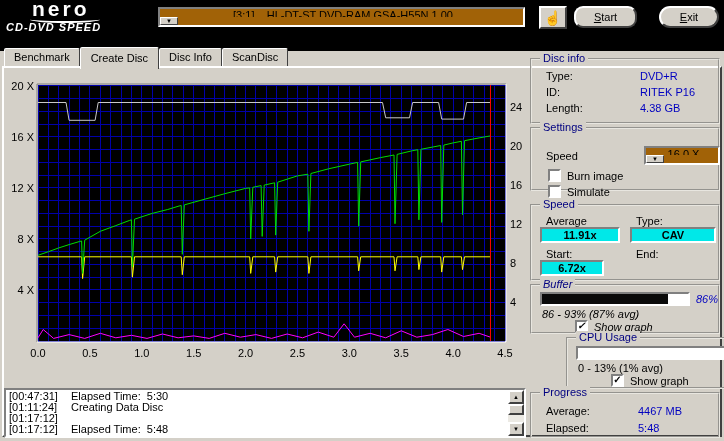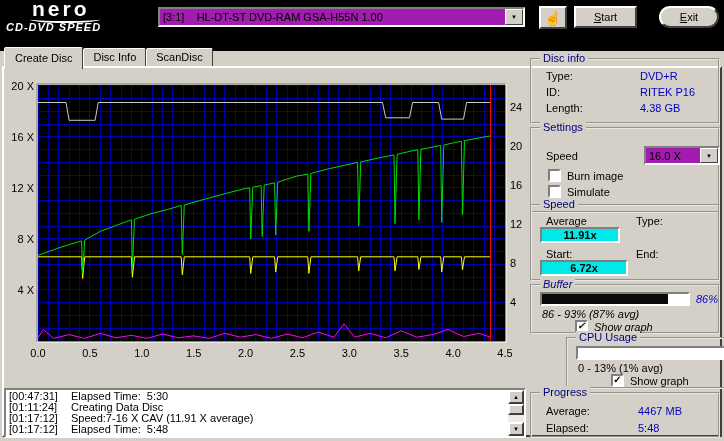--- a/index.html
+++ b/index.html
@@ -4,30 +4,30 @@
 <style>
   html,body{margin:0;padding:0;}
   .win{position:relative;width:724px;height:441px;background:#d4d0c8;overflow:hidden;
        font-family:"Liberation Sans",sans-serif;font-size:11px;color:#000;}
   
   .topbar{position:absolute;left:0;top:0;width:724px;height:51px;background:#000;}
   .logo{position:absolute;left:6px;top:1px;width:150px;height:32px;color:#fff;}
   .logo-nero{position:absolute;left:26px;top:-4px;font-size:21px;font-weight:bold;letter-spacing:3px;}
   .logo-swoosh{position:absolute;left:24px;top:15px;width:70px;height:5px;border-bottom:2px solid #fff;border-radius:0 0 100% 100%;}
   .logo-speed{position:absolute;left:0;top:20px;font-size:11px;font-weight:bold;font-style:italic;letter-spacing:1px;white-space:nowrap;}
-  .combo{background:#a21caf;border:2px solid;border-color:#808080 #fff #fff #808080;display:flex;align-items:center;box-sizing:border-box;}
+  .combo{background:#a16207;border:2px solid;border-color:#808080 #fff #fff #808080;display:flex;align-items:center;box-sizing:border-box;flex-direction:column;}
   .drive-combo{position:absolute;left:158px;top:7px;width:367px;height:20px;}
   .combo-text{flex:1;padding-left:3px;white-space:pre;overflow:hidden;}
   .combo-btn{width:16px;align-self:stretch;background:#d4d0c8;border:1px solid;border-color:#fff #404040 #404040 #fff;
              font-size:6px;display:flex;align-items:center;justify-content:center;}
   .win-btn{position:absolute;background:#d4d0c8;border:2px solid;border-color:#fff #404040 #404040 #fff;
            font-family:inherit;font-size:11px;padding:0;display:flex;align-items:center;justify-content:center;box-sizing:border-box;}
   .hand-btn{left:539px;top:6px;width:28px;height:23px;}
   .hand{color:#dfa520;font-size:14px;line-height:14px;}
-  .start-btn{left:574px;top:6px;width:63px;height:22px;}
+  .start-btn{left:574px;top:6px;width:63px;height:22px;border-radius:9px;}
   .exit-btn{left:659px;top:6px;width:60px;height:22px;border-radius:11px;}
   .btn-label{display:block;}
   .btn-label::first-letter{text-decoration:underline;}
   
   .tabbar{position:absolute;left:4px;top:47px;height:19px;display:flex;align-items:flex-end;z-index:3;}
   .tab{height:18px;line-height:17px;padding:0 9px;background:#d4d0c8;box-sizing:border-box;
        border-style:solid;border-width:1px 1px 0 1px;border-color:#fff #404040 transparent #fff;
        border-radius:2px 2px 0 0;white-space:nowrap;}
   .tab.active{height:22px;line-height:20px;margin-bottom:-3px;padding:0 10px;position:relative;z-index:4;}
   .content{position:absolute;left:2px;top:66px;width:720px;height:371px;background:#d4d0c8;
@@ -39,21 +39,21 @@
   .gtitle{position:absolute;top:-8px;left:8px;background:#d4d0c8;padding:0 3px;color:var(--navy,#000080);}
   .lbl{position:absolute;white-space:nowrap;}
   .val{position:absolute;color:var(--blue,#0000c0);white-space:nowrap;}
   .valbox{position:absolute;height:16px;line-height:13px;text-align:center;font-weight:bold;
           background:var(--cyan,#00e8e8);border:2px solid;border-color:#808080 #fff #fff #808080;box-sizing:border-box;}
   .cb{position:absolute;width:13px;height:13px;background:#fff;border:2px solid;border-color:#808080 #fff #fff #808080;
       box-sizing:border-box;font-size:10px;line-height:8px;text-align:center;font-weight:bold;}
   .bar{position:absolute;height:14px;background:#fff;border:2px solid;border-color:#808080 #fff #fff #808080;box-sizing:border-box;}
   .bar-fill{height:100%;background:var(--barfill,#0a0a0a);}
   #g-discinfo{top:58px;height:66px;}
-  #g-settings{top:127px;height:86px;}
+  #g-settings{top:127px;height:64px;}
   #g-speed{top:204px;height:77px;}
   #g-buffer{top:284px;height:50px;font-style:italic;}
   #g-cpu{top:337px;height:52px;margin-left:36px;}
   #g-progress{top:392px;height:46px;padding-left:36px;}
   .speed-combo{position:absolute;left:112px;top:17px;width:76px;height:19px;}
   
   .logbox{position:absolute;left:4px;top:388px;width:522px;height:50px;background:#fff;
           border:2px solid;border-color:#808080 #fff #fff #808080;box-sizing:border-box;z-index:2;}
   .loglines{position:absolute;left:1px;top:1px;right:17px;bottom:1px;overflow:hidden;}
   .logrow{display:flex;height:11px;line-height:11px;}
@@ -88,20 +88,21 @@
     </div>
     <div class="win-btn start-btn">
       <span class="btn-label">Start</span>
     </div>
     <div class="win-btn exit-btn">
       <span class="btn-label">Exit</span>
     </div>
   </div>
 
   <div class="tabbar" id="tabbar">
+      <div class="tab">Benchmark</div>
       <div class="tab active">Create Disc</div>
       <div class="tab">Disc Info</div>
       <div class="tab">ScanDisc</div>
     </div>
   <div class="content"></div>
 
   <svg id="chart-svg" width="528" height="284">
       <rect x="34" y="9" width="467" height="256" fill="#000000"></rect>
       <line x1="34" y1="9" x2="34" y2="265" stroke="#0000aa" stroke-width="1" shape-rendering="crispEdges"></line>
       <line x1="44.37777777777778" y1="9" x2="44.37777777777778" y2="265" stroke="#0000aa" stroke-width="1" shape-rendering="crispEdges"></line>
@@ -223,23 +224,24 @@
     <span class="lbl" style="left:35px;top:41px">Burn image</span>
     <span class="cb" style="left:16px;top:56px"></span>
     <span class="lbl" style="left:35px;top:57px">Simulate</span>
   </div>
 
   <div class="group" id="g-speed">
     <span class="gtitle">Speed</span>
     <span class="lbl" style="left:14px;top:9px">Average</span>
     <span class="lbl" style="left:104px;top:9px">Type:</span>
     <span class="valbox" style="left:8px;top:21px;width:80px">11.91x</span>
+    <span class="valbox" style="left:98px;top:21px;width:86px">CAV</span>
     <span class="lbl" style="left:14px;top:42px">Start:</span>
     <span class="lbl" style="left:104px;top:42px">End:</span>
-    <span class="valbox" style="left:8px;top:54px;width:88px">6.72x</span>
+    <span class="valbox" style="left:8px;top:54px;width:64px">6.72x</span>
   </div>
 
   <div class="group" id="g-buffer">
     <span class="gtitle">Buffer</span>
     <span class="bar" style="left:8px;top:6px;width:150px">
       <span class="bar-fill" style="display: block; width: 86%;"></span>
     </span>
     <span class="val" style="left:164px;top:7px">86%</span>
     <span class="lbl" style="left:10px;top:22px">86 - 93% (87% avg)</span>
     <span class="cb" style="left:43px;top:34px">✓</span>
@@ -270,21 +272,20 @@
         <div class="logrow">
           <span class="logtime">[00:47:31]</span>
           <span class="logtext">Elapsed Time:  5:30</span>
         </div>
         <div class="logrow">
           <span class="logtime">[01:11:24]</span>
           <span class="logtext">Creating Data Disc</span>
         </div>
         <div class="logrow">
           <span class="logtime">[01:17:12]</span>
-          <span class="logtext">Speed:7-16 X CAV (11.91 X average)</span>
         </div>
         <div class="logrow">
           <span class="logtime">[01:17:12]</span>
           <span class="logtext">Elapsed Time:  5:48</span>
         </div>
       </div>
     <div class="sb">
       <div class="sb-btn sb-up">
           <span>▲</span>
         </div>

